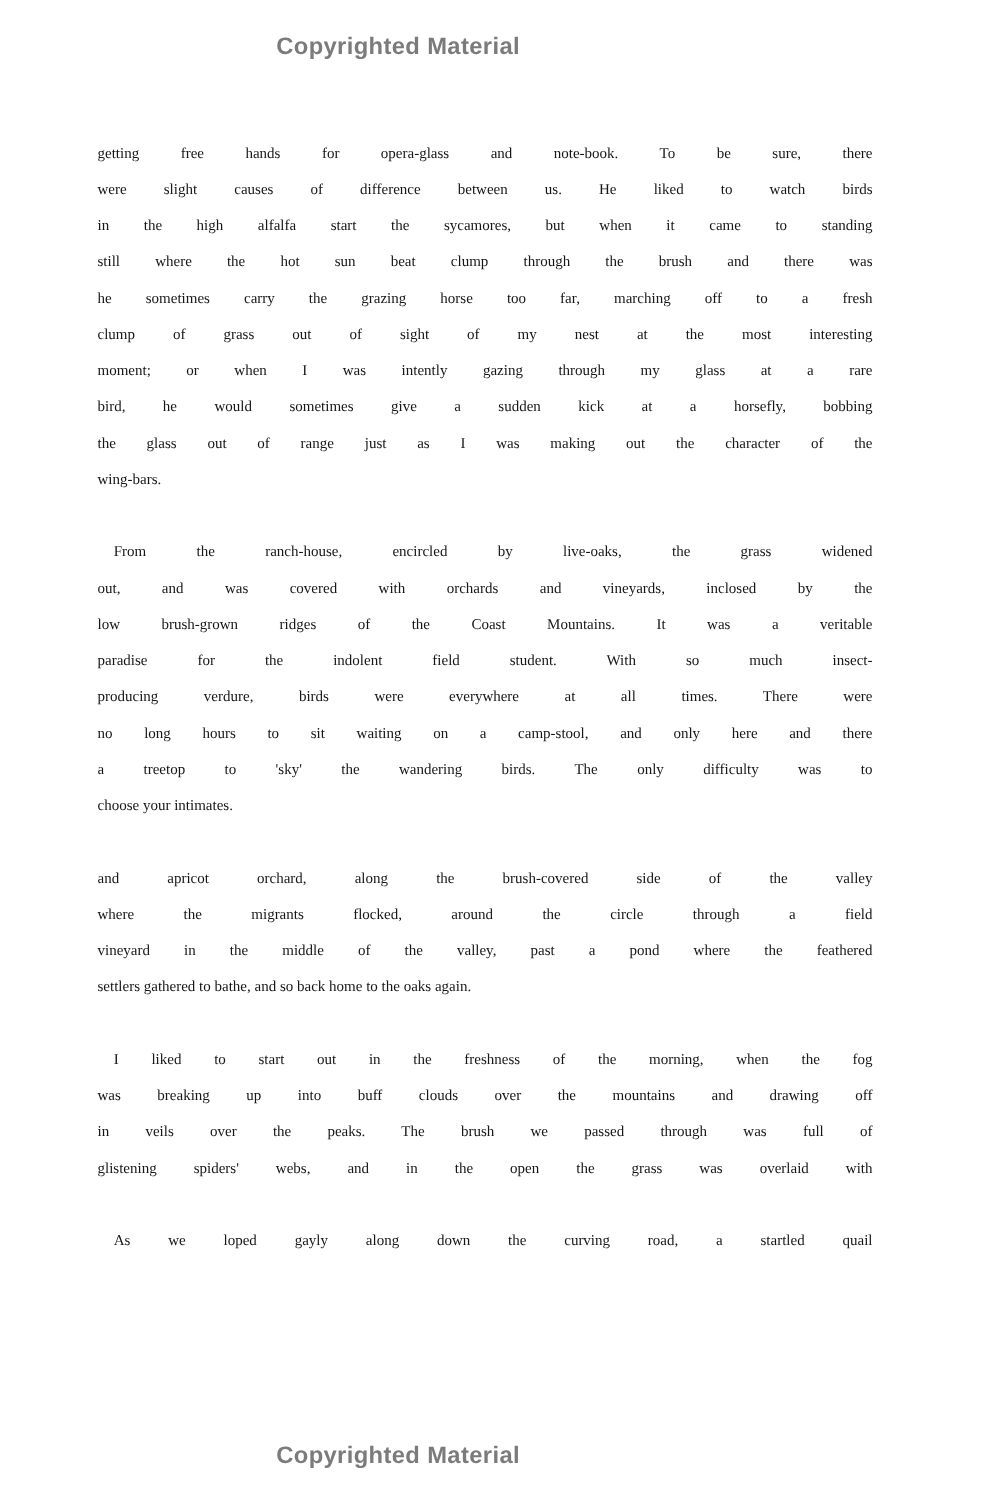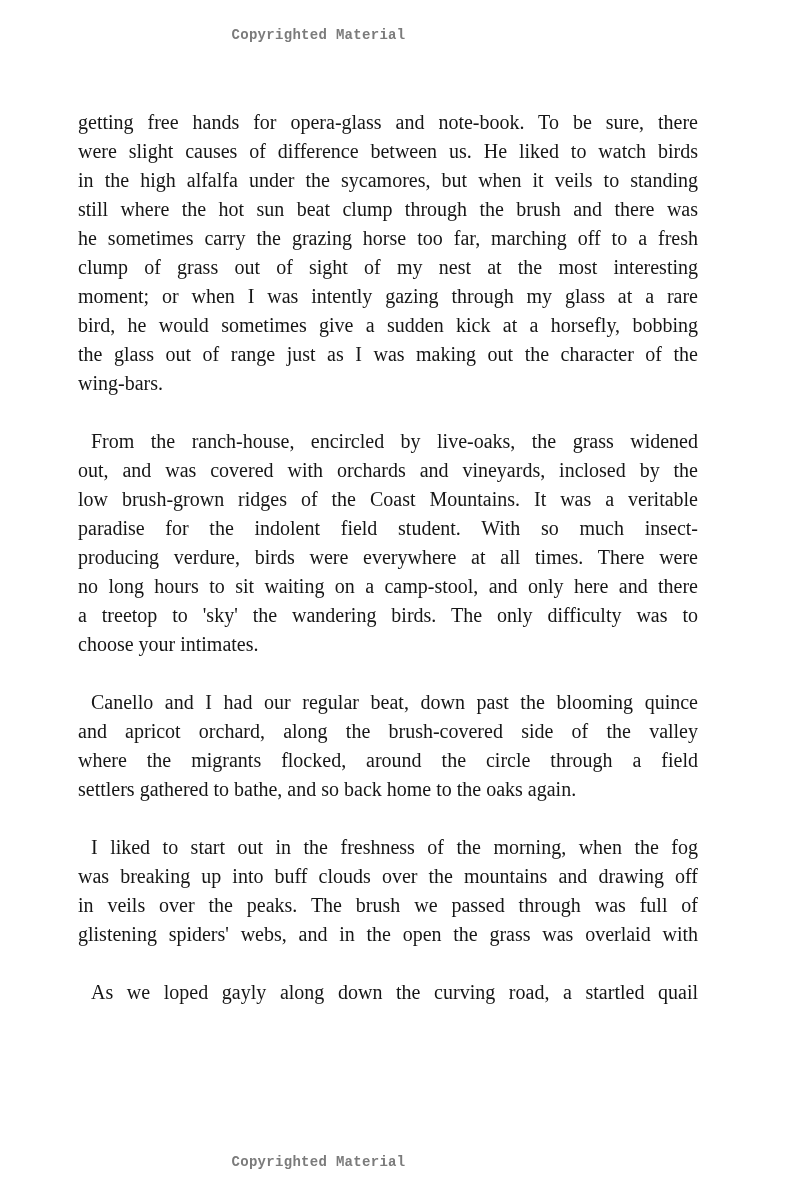--- a/index.html
+++ b/index.html
@@ -11,36 +11,36 @@
     height: 1200px;
     position: relative;
     overflow: hidden;
     background: #ffffff;
   }
   .notice {
     position: absolute;
     left: 0;
     width: 637px;
     text-align: center;
-    font-family: Liberation Mono, monospace;
-    font-size: 14px;
+    font-family: Liberation Sans, sans-serif;
+    font-size: 19px;
     font-weight: bold;
     letter-spacing: 0.3px;
     color: #7b7b7b;
   }
   .notice.top    { top: 27px; }
   .notice.bottom { top: 1154px; }
 
   .text-block {
     position: absolute;
     left: 78px;
     top: 108px;
     width: 620px;
     font-family: "Liberation Serif", serif;
-    font-size: 20px;
+    font-size: 12px;
     line-height: 29px;
     color: #161616;
   }
   .para {
     margin: 0 0 29px 0;
     padding: 0;
   }
   .line {
     text-align: justify;
     text-align-last: justify;
@@ -54,43 +54,43 @@
 </style>
 </head>
 <body style="background: rgb(255, 255, 255);">
 
 <div class="notice top" style="color: rgb(123, 123, 123);">Copyrighted Material</div>
 
 <main class="text-block" id="content" style="color: rgb(22, 22, 22);">
     <div class="para">
       <div class="line">getting free hands for opera-glass and note-book. To be sure, there</div>
       <div class="line">were slight causes of difference between us. He liked to watch birds</div>
-      <div class="line">in the high alfalfa under the sycamores, but when it veils to standing</div>
+      <div class="line">in the high alfalfa start the sycamores, but when it came to standing</div>
       <div class="line">still where the hot sun beat clump through the brush and there was</div>
       <div class="line">he sometimes carry the grazing horse too far, marching off to a fresh</div>
       <div class="line">clump of grass out of sight of my nest at the most interesting</div>
       <div class="line">moment; or when I was intently gazing through my glass at a rare</div>
       <div class="line">bird, he would sometimes give a sudden kick at a horsefly, bobbing</div>
       <div class="line">the glass out of range just as I was making out the character of the</div>
       <div class="line endline">wing-bars.</div>
     </div>
     <div class="para">
       <div class="line indent">From the ranch-house, encircled by live-oaks, the grass widened</div>
       <div class="line">out, and was covered with orchards and vineyards, inclosed by the</div>
       <div class="line">low brush-grown ridges of the Coast Mountains. It was a veritable</div>
       <div class="line">paradise for the indolent field student. With so much insect-</div>
       <div class="line">producing verdure, birds were everywhere at all times. There were</div>
       <div class="line">no long hours to sit waiting on a camp-stool, and only here and there</div>
       <div class="line">a treetop to 'sky' the wandering birds. The only difficulty was to</div>
       <div class="line endline">choose your intimates.</div>
     </div>
     <div class="para">
-      <div class="line indent">Canello and I had our regular beat, down past the blooming quince</div>
       <div class="line">and apricot orchard, along the brush-covered side of the valley</div>
       <div class="line">where the migrants flocked, around the circle through a field</div>
+      <div class="line">vineyard in the middle of the valley, past a pond where the feathered</div>
       <div class="line endline">settlers gathered to bathe, and so back home to the oaks again.</div>
     </div>
     <div class="para">
       <div class="line indent">I liked to start out in the freshness of the morning, when the fog</div>
       <div class="line">was breaking up into buff clouds over the mountains and drawing off</div>
       <div class="line">in veils over the peaks. The brush we passed through was full of</div>
       <div class="line">glistening spiders' webs, and in the open the grass was overlaid with</div>
     </div>
     <div class="para">
       <div class="line indent">As we loped gayly along down the curving road, a startled quail</div>

